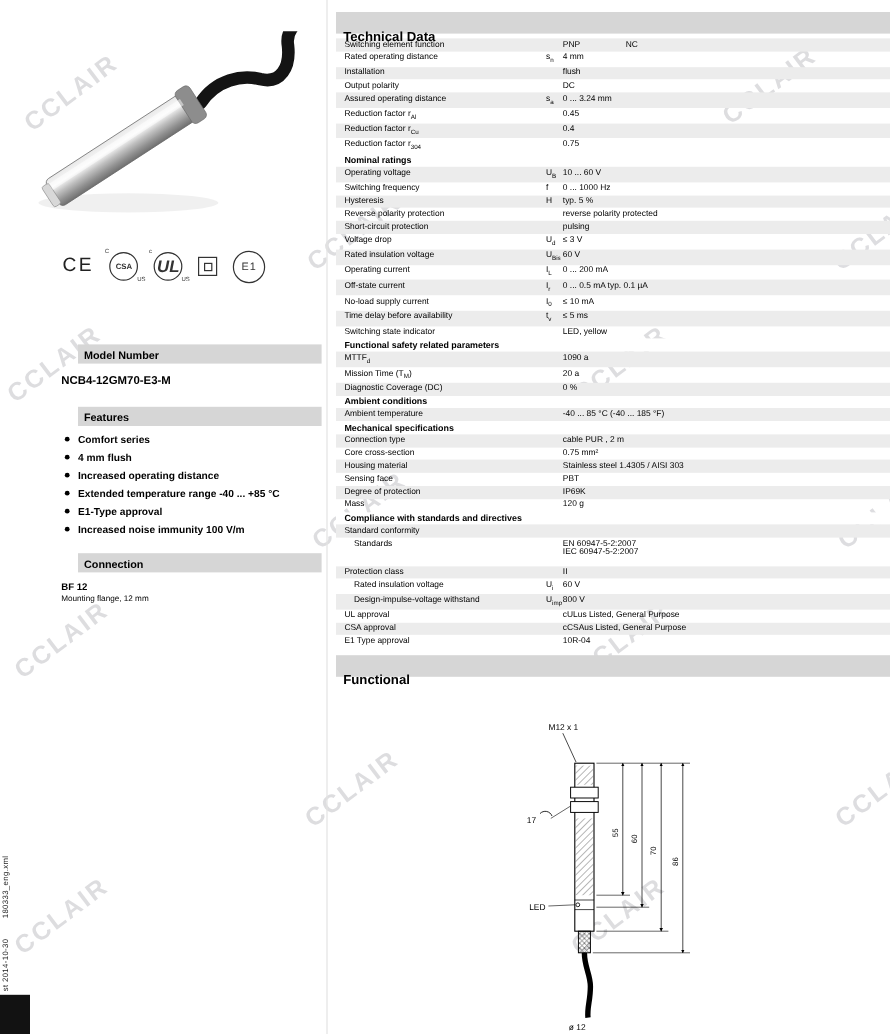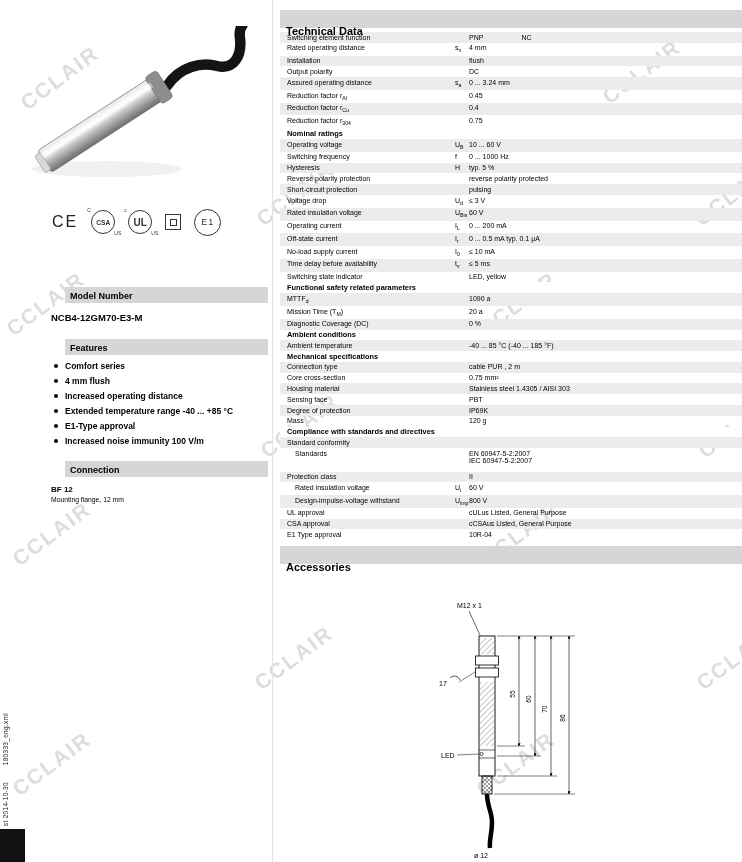--- a/index.html
+++ b/index.html
@@ -15,21 +15,21 @@
 
   .edge-text{position:absolute;left:2px;bottom:36px;writing-mode:vertical-rl;transform:rotate(180deg);font-size:6.5px;color:#222;letter-spacing:.3px;white-space:pre;z-index:2;}
   .corner-block{position:absolute;left:0;bottom:0;width:25px;height:33px;background:#121212;z-index:2;}
 
   
   .product-photo{position:absolute;left:12px;top:26px;width:240px;height:160px;z-index:2;}
   .cert-row{position:absolute;left:52px;top:202px;width:215px;height:40px;display:flex;align-items:center;gap:13px;z-index:2;}
   .ce-mark{font-size:16px;letter-spacing:2px;color:#222;}
   .mark-circle{position:relative;width:24px;height:24px;border:1.6px solid #333;border-radius:50%;display:flex;align-items:center;justify-content:center;color:#333;flex:0 0 auto;}
   .mc-main{font-size:6.5px;font-weight:bold;}
-  .ul .mc-main{font-size:10px;}
+  .ul .mc-main{font-size:14px;font-style:italic;}
   .mc-c{position:absolute;left:-5px;top:-4px;font-size:5px;}
   .mc-us{position:absolute;right:-7px;bottom:-3px;font-size:5px;}
   .sq-mark{width:16px;height:16px;border:1.8px solid #333;display:flex;align-items:center;justify-content:center;flex:0 0 auto;}
   .sq-inner{width:7px;height:7px;border:1.8px solid #333;}
   .e1{width:27px;height:27px;}
   .e1 .mc-main{font-size:9px;font-weight:normal;letter-spacing:1px;}
 
   .left-col{position:absolute;left:50px;top:287px;width:218px;z-index:2;}
   .bar{height:16px;background:#d6d6d6;font-size:9px;font-weight:bold;padding:3.5px 5px 0;margin-left:15px;}
   .model{font-weight:bold;font-size:9.5px;padding:9px 1px 16px;}
@@ -336,21 +336,21 @@
           <span class="ts"></span>
           <span class="tv">cCSAus Listed, General Purpose</span>
         </div>
         <div class="trow">
           <span class="tl">E1 Type approval</span>
           <span class="ts"></span>
           <span class="tv">10R-04</span>
         </div>
       </div>
 
-    <h2 class="section-bar dim-bar">Accessories</h2>
+    <h2 class="section-bar dim-bar">Functional</h2>
     <div class="drawing">
       <svg width="210" height="262" viewBox="0 0 210 262">
         <defs>
           <marker id="arr" viewBox="0 0 10 10" refX="9" refY="5" markerWidth="5" markerHeight="5" orient="auto-start-reverse">
             <path d="M0,0 L10,5 L0,10 z" fill="#000"></path>
           </marker>
           <pattern id="hatch" width="4" height="4" patternUnits="userSpaceOnUse" patternTransform="rotate(45)">
             <line x1="0" y1="0" x2="0" y2="4" stroke="#555" stroke-width="0.7"></line>
           </pattern>
           <pattern id="xh" width="4" height="4" patternUnits="userSpaceOnUse">

